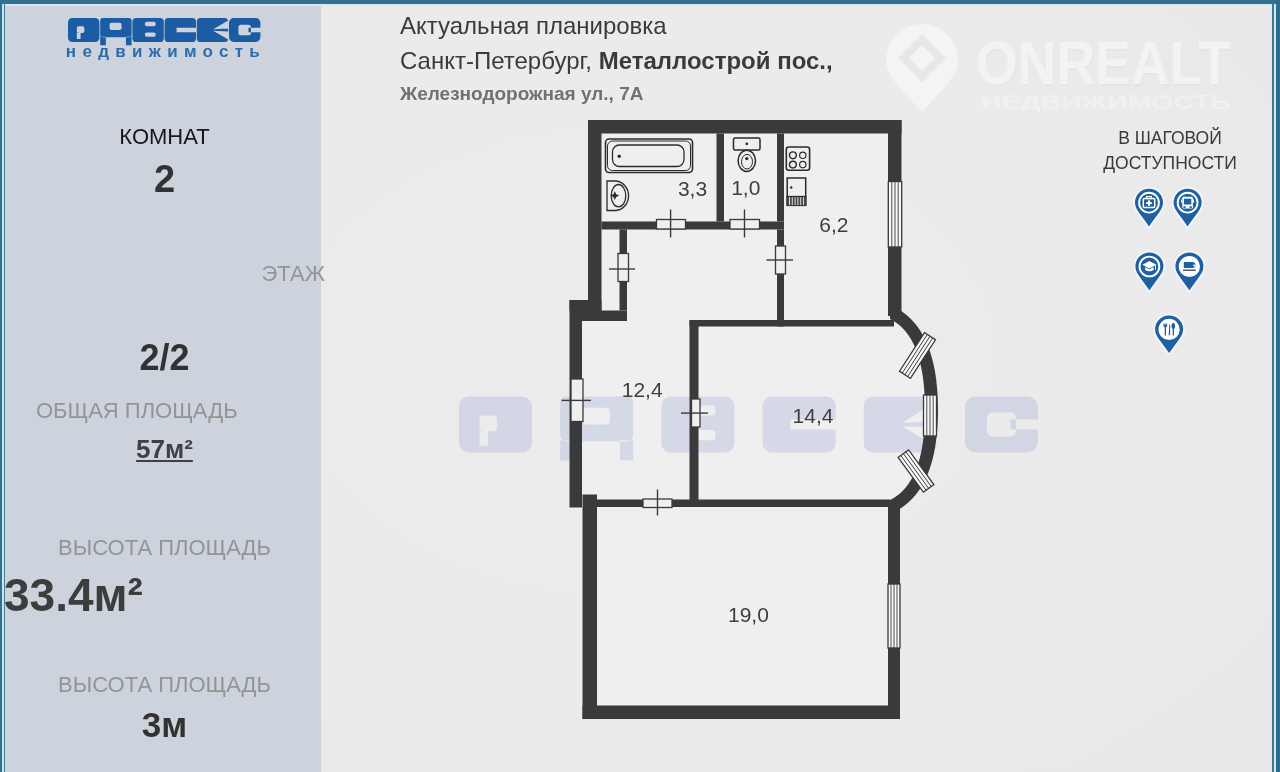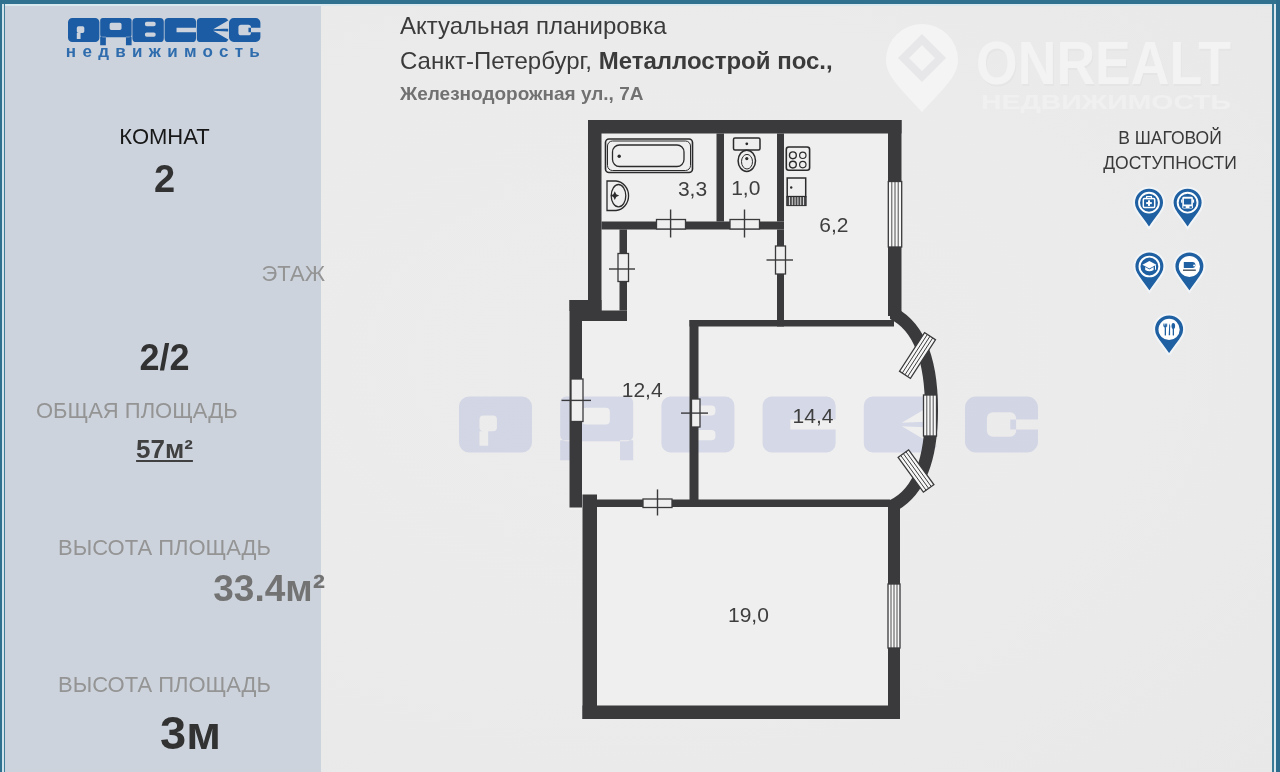--- a/index.html
+++ b/index.html
@@ -235,25 +235,25 @@
 <div class="abs gs" style="left:4px;top:260.5px;width:321px;text-align:right;font-size:22px;color:#8e959d;">ЭТАЖ</div>
 
 <div class="abs gs" style="left:4px;top:297px;width:321px;text-align:center;font-size:36px;font-weight:bold;color:#2f3237;margin-top:40px;">2/2</div>
 
 <div class="abs gs" style="left:4px;top:398px;width:321px;font-size:22px;color:#8e959d;margin-left:32px;">ОБЩАЯ ПЛОЩАДЬ</div>
 
 <div class="abs gs" style="left:4px;top:433.5px;width:321px;text-align:center;font-size:26px;font-weight:bold;color:#404040;text-decoration:underline;">57м²</div>
 
 <div class="abs gs" style="left:4px;top:534.5px;width:321px;text-align:center;font-size:22px;color:#8e959d;">ВЫСОТА ПЛОЩАДЬ</div>
 
-<div class="abs gs" style="left:4px;top:568px;width:321px;text-align:right;font-size:37px;font-weight:bold;color:#737373;">33.4м²</div>
+<div class="abs gs" style="left:4px;top:568px;width:321px;text-align:left;font-size:46px;font-weight:bold;color:#b91c1c;">33.4м²</div>
 
 <div class="abs gs" style="left:4px;top:671.5px;width:321px;text-align:center;font-size:22px;color:#8e959d;">ВЫСОТА ПЛОЩАДЬ</div>
 
-<div class="abs gs" style="left:4px;top:705px;width:321px;text-align:center;font-size:47px;font-weight:bold;color:#2f3237;padding-left:26px;">3м</div>
+<div class="abs gs" style="left:4px;top:705px;width:321px;text-align:center;font-size:35px;font-weight:bold;color:#2f3237;">3м</div>
 
 <div class="abs gs" style="left:1085px;top:126px;width:170px;text-align:center;font-size:17.5px;color:#3a3a3c;line-height:24.5px;">В ШАГОВОЙ<br>ДОСТУПНОСТИ</div>
 
 <svg class="abs" style="left:1085px;top:180px;" width="180" height="175" viewBox="0 0 180 175" xmlns="http://www.w3.org/2000/svg">
   <defs>
     <path id="pinshape" d="M0,-15 a15,15 0 0 1 15,15 c0,7.2 -5.5,11.5 -15,25.5 c-9.5,-14 -15,-18.3 -15,-25.5 a15,15 0 0 1 15,-15 z"></path>
   </defs>
 
   <g transform="translate(64,22.7)">
     <use href="#pinshape" fill="#1E60A2" stroke="#f2f5f8" stroke-width="2"></use>

